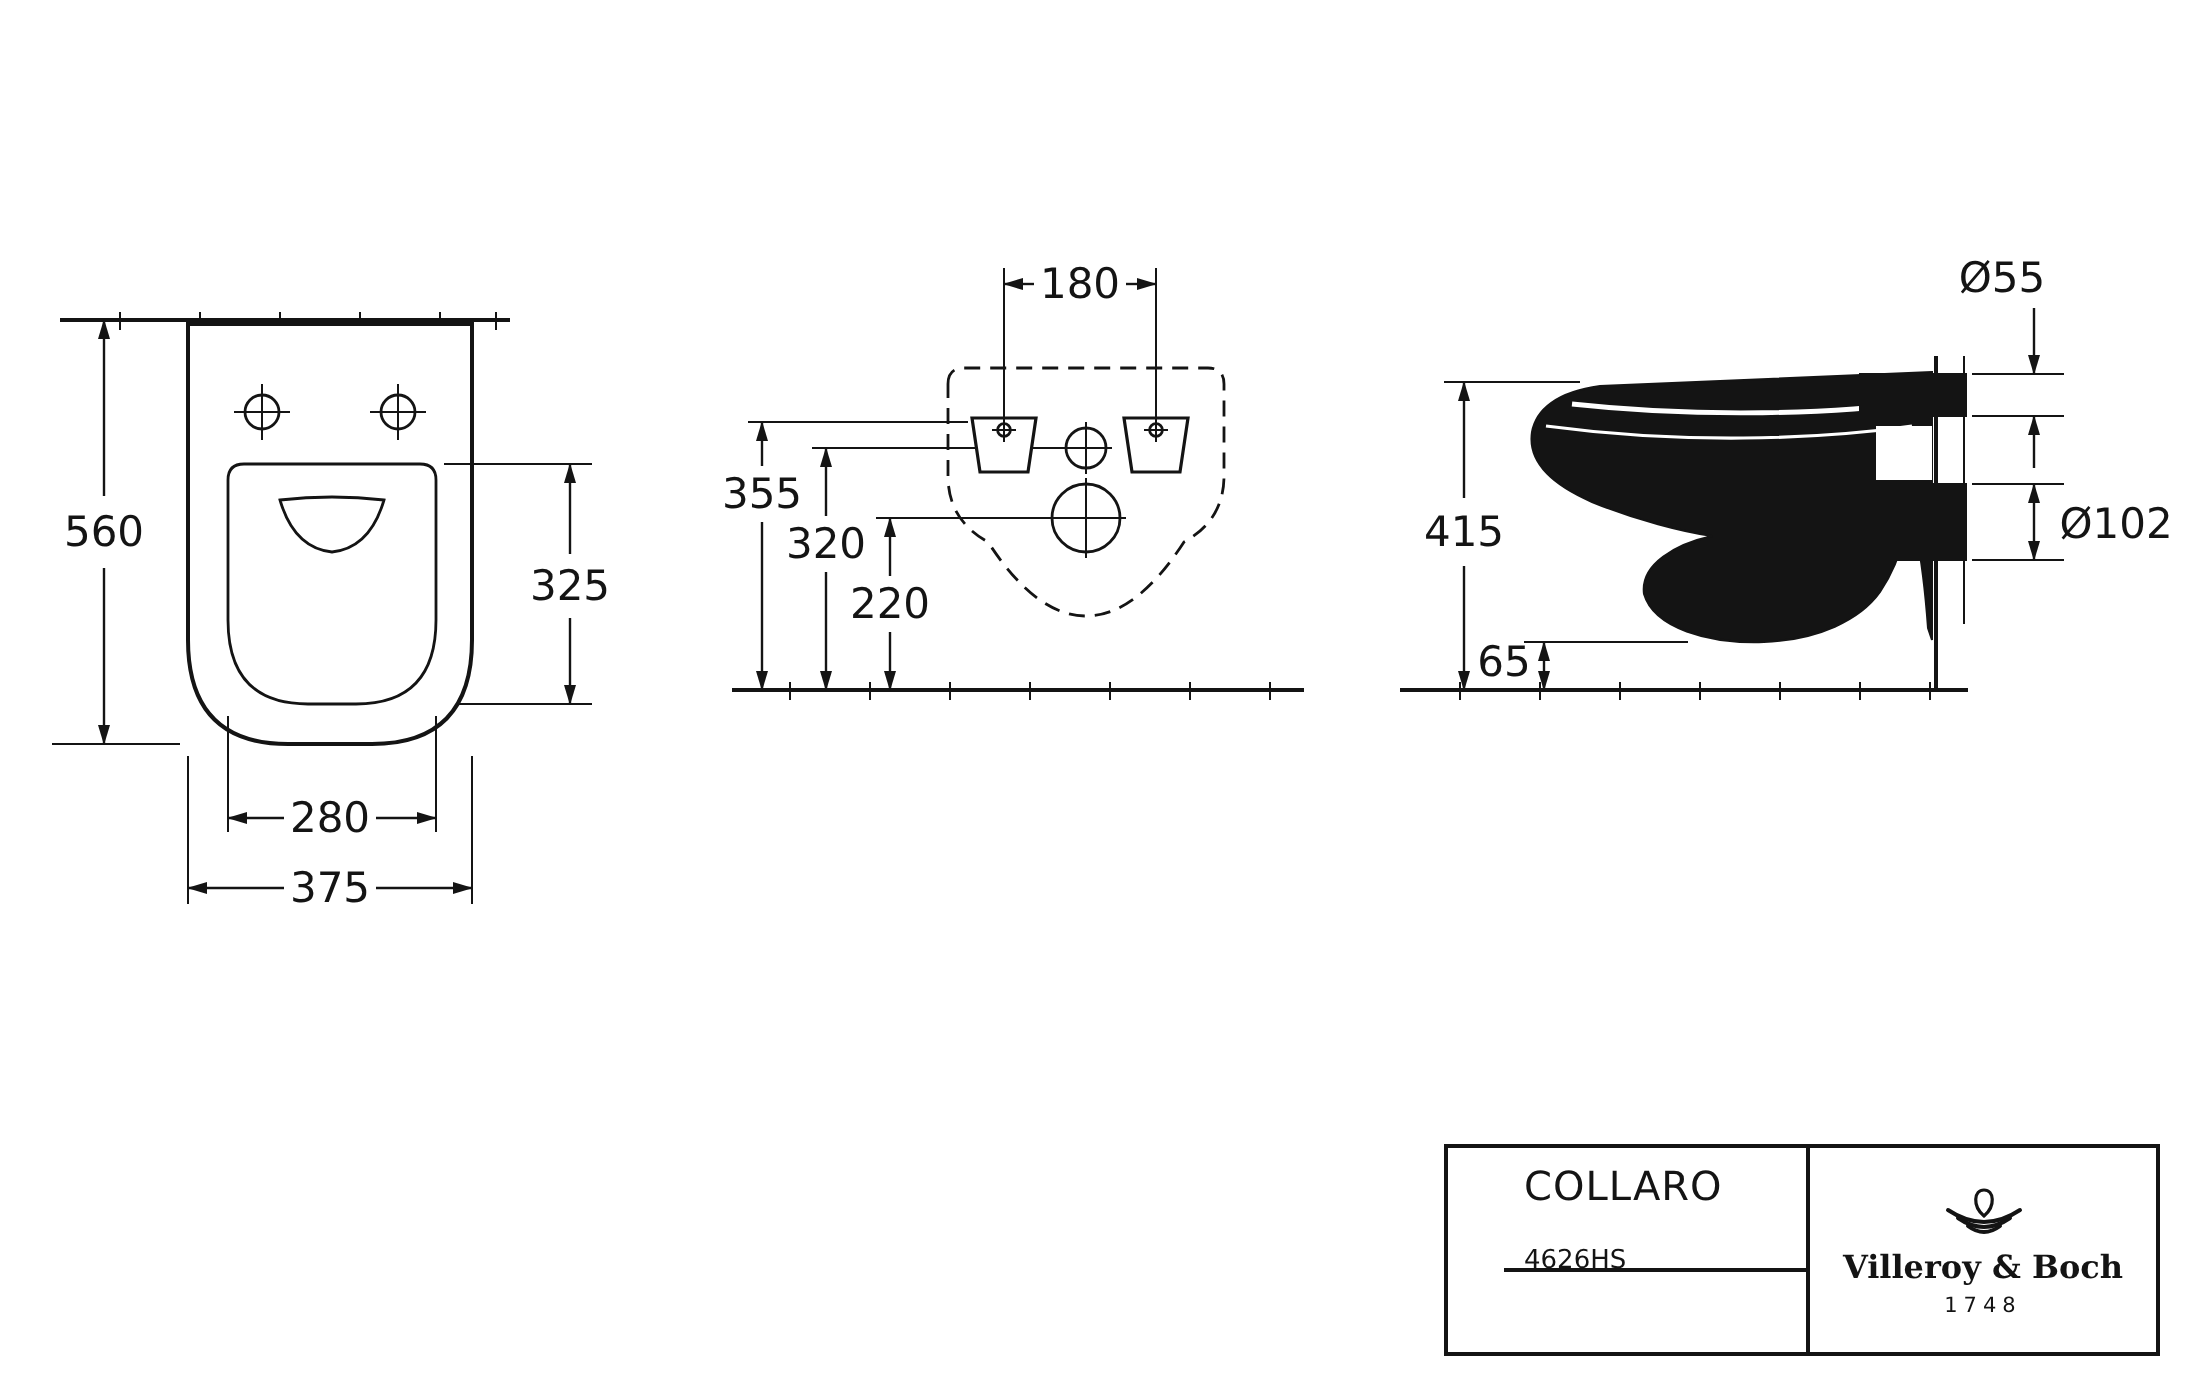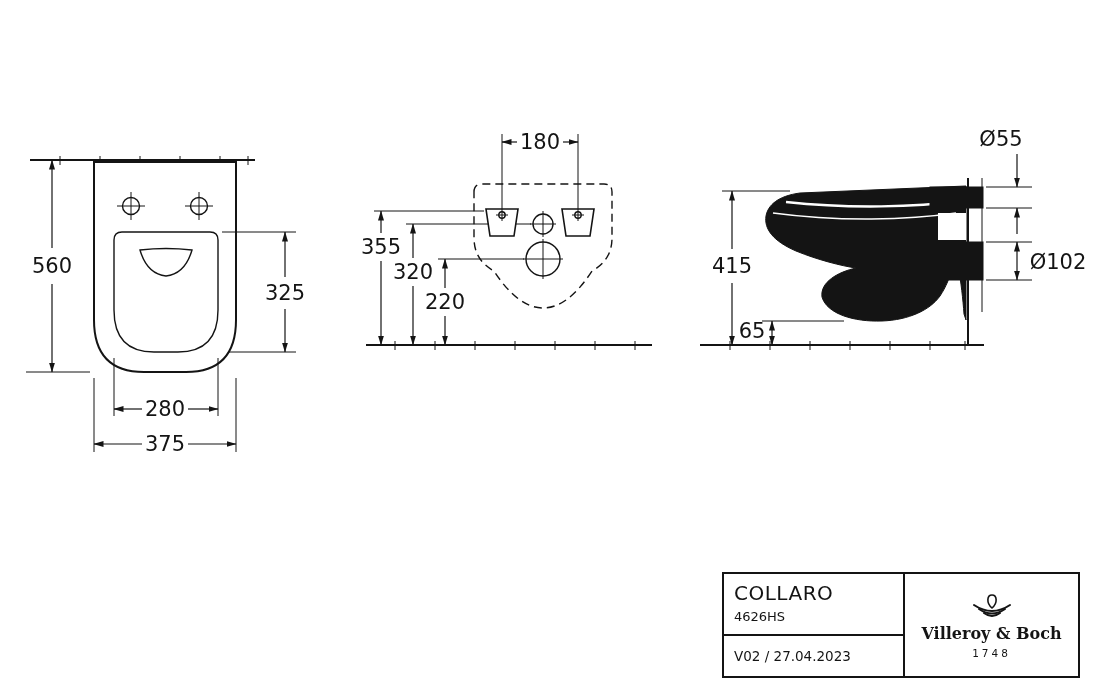--- a/index.html
+++ b/index.html
@@ -12,24 +12,24 @@
   .plate{stroke:#141414;stroke-width:1.6;fill:#fff;}
   .ext{stroke:#141414;stroke-width:1;fill:none;}
   .dim{stroke:#141414;stroke-width:1.2;fill:none;}
   .dash{stroke:#141414;stroke-width:1.4;fill:none;stroke-dasharray:8 5;}
   .blk{fill:#141414;stroke:#141414;stroke-width:1;}
   .wht{fill:#fff;stroke:none;}
   .wline{stroke:#fff;stroke-width:2.4;fill:none;}
   .wline2{stroke:#fff;stroke-width:1.6;fill:none;}
 
   .titleblock{position:absolute;left:722px;top:572px;width:358px;height:106px;border:2px solid #141414;box-sizing:border-box;display:flex;background:#fff;}
-  .tb-left{width:181px;border-right:2px solid #141414;display:flex;flex-direction:column;box-sizing:border-box;}
+  .tb-left{width:181px;border-right:2px solid #141414;display:flex;flex-direction:column;box-sizing:border-box;padding-left:28px;}
   .tb-product{height:62px;border-bottom:2px solid #141414;padding:7px 10px 0 10px;box-sizing:border-box;}
   .tb-name{font-size:20px;letter-spacing:0.5px;}
-  .tb-code{font-size:13px;margin-top:4px;}
+  .tb-code{font-size:13px;margin-top:18px;}
   .tb-version{flex:1;display:flex;align-items:center;padding:0 10px;font-size:13.5px;}
   .tb-right{flex:1;display:flex;flex-direction:column;align-items:center;justify-content:center;gap:1px;padding-top:2px;}
   .tb-brand{font-family:"DejaVu Serif",serif;font-weight:bold;font-size:16px;white-space:nowrap;}
   .tb-year{font-size:10.5px;letter-spacing:3px;margin-top:3px;}
 </style>
 </head>
 <body>
 
 <svg class="stage" width="1104" height="560" viewBox="0 0 1104 560">
   <defs>
@@ -182,21 +182,20 @@
     </g>
   </g>
 </svg>
 
 <div class="titleblock">
   <div class="tb-left">
     <div class="tb-product">
       <div class="tb-name">COLLARO</div>
       <div class="tb-code">4626HS</div>
     </div>
-    <div class="tb-version">V02 / 27.04.2023</div>
   </div>
   <div class="tb-right">
     <svg width="40" height="30" viewBox="0 0 40 30">
       <path d="M20,15 C14,10 15,2 20,2 C25,2 26,10 20,15 Z" fill="none" stroke="#141414" stroke-width="1.6"></path>
       <path d="M12,20 Q20,26 28,20" fill="none" stroke="#141414" stroke-width="2" stroke-linecap="round"></path>
       <path d="M7,16 Q20,25 33,16" fill="none" stroke="#141414" stroke-width="2" stroke-linecap="round"></path>
       <path d="M2,12 Q20,24 38,12" fill="none" stroke="#141414" stroke-width="2" stroke-linecap="round"></path>
     </svg>
     <div class="tb-brand">Villeroy &amp; Boch</div>
     <div class="tb-year">1748</div>

